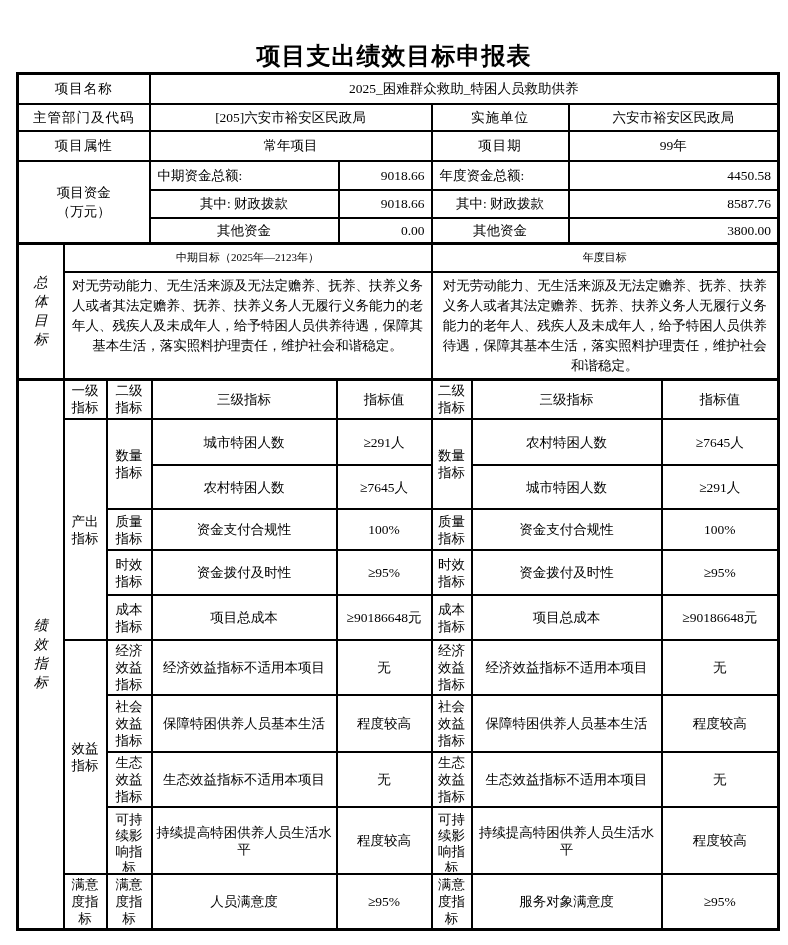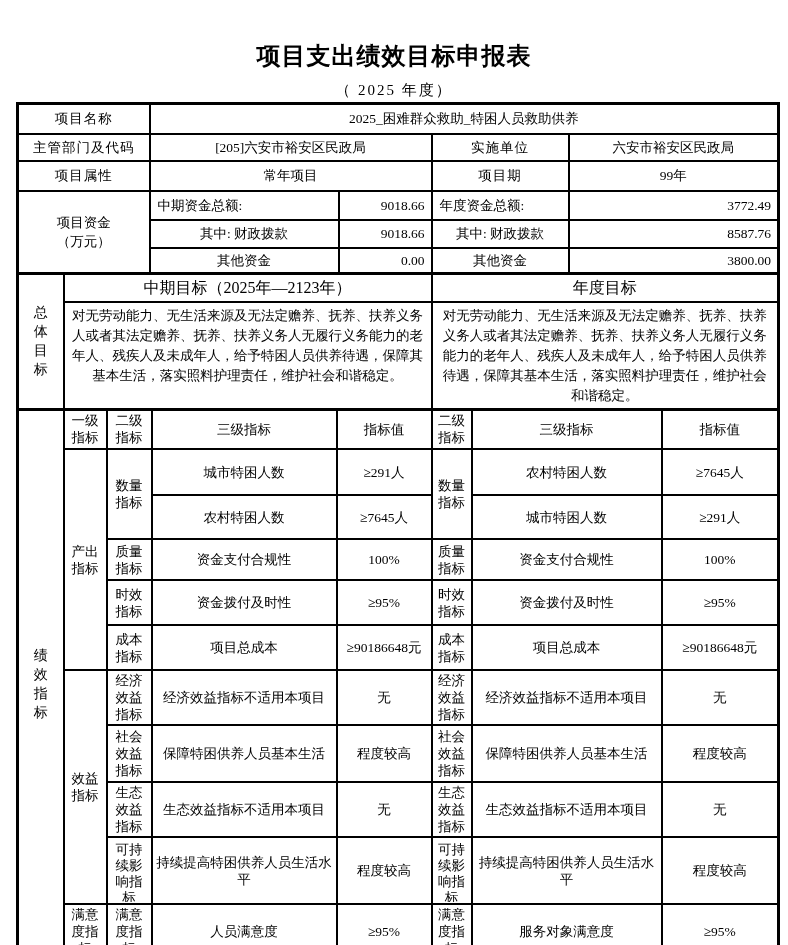--- a/index.html
+++ b/index.html
@@ -40,52 +40,52 @@
     text-align:center;
     vertical-align:middle;
     padding:1px 3px;
     line-height:17px;
     overflow:hidden;
   }
   td.lbl{letter-spacing:1px;}
   td.ml{text-align:left;padding-left:7px;}
   td.num{text-align:right;padding-right:6px;}
   td.prewrap{white-space:pre-line;line-height:19px;}
-  td.hdr{font-size:16px;}
+  td.hdr{font-size:11px;}
   td.para{
     text-align:center;
     vertical-align:top;
     padding:3px 5px 2px 5px;
     line-height:20px;
     font-size:13.5px;
   }
   td.vert div.vtext{
     width:15px;
     margin:0 auto;
     word-break:break-all;
     line-height:19px;
     font-size:14px;
     text-align:center;
+    font-style:italic;
   }
   td.wrap2{word-break:break-all;line-height:17px;padding:1px 3px;}
   div.l2clip{
     height:60px;
     overflow:hidden;
     word-break:break-all;
     line-height:16px;
     padding-top:3px;
   }
 </style>
 </head>
 <body>
 
 <div class="page">
 
   <div class="title">项目支出绩效目标申报表</div>
-  <div class="subtitle">（ 2025 年度）</div>
 
   <table class="tbl info">
     <colgroup>
       <col style="width:132px">
         <col style="width:189px">
         <col style="width:93px">
       <col style="width:137px">
         <col style="width:210px">
     </colgroup>
     <tbody>
@@ -104,21 +104,21 @@
       <td colspan="2">常年项目</td>
       <td class="lbl">项目期</td>
       <td>99年</td>
     </tr>
     <tr style="height:29px">
       <td rowspan="3" class="prewrap">项目资金
 （万元）</td>
       <td class="ml">中期资金总额:</td>
       <td class="num">9018.66</td>
       <td class="ml">年度资金总额:</td>
-      <td class="num">3772.49</td>
+      <td class="num">4450.58</td>
     </tr>
     <tr style="height:28px">
       <td>其中: 财政拨款</td>
       <td class="num">9018.66</td>
       <td>其中: 财政拨款</td>
       <td class="num">8587.76</td>
     </tr>
     <tr style="height:26px">
       <td>其他资金</td>
       <td class="num">0.00</td>

